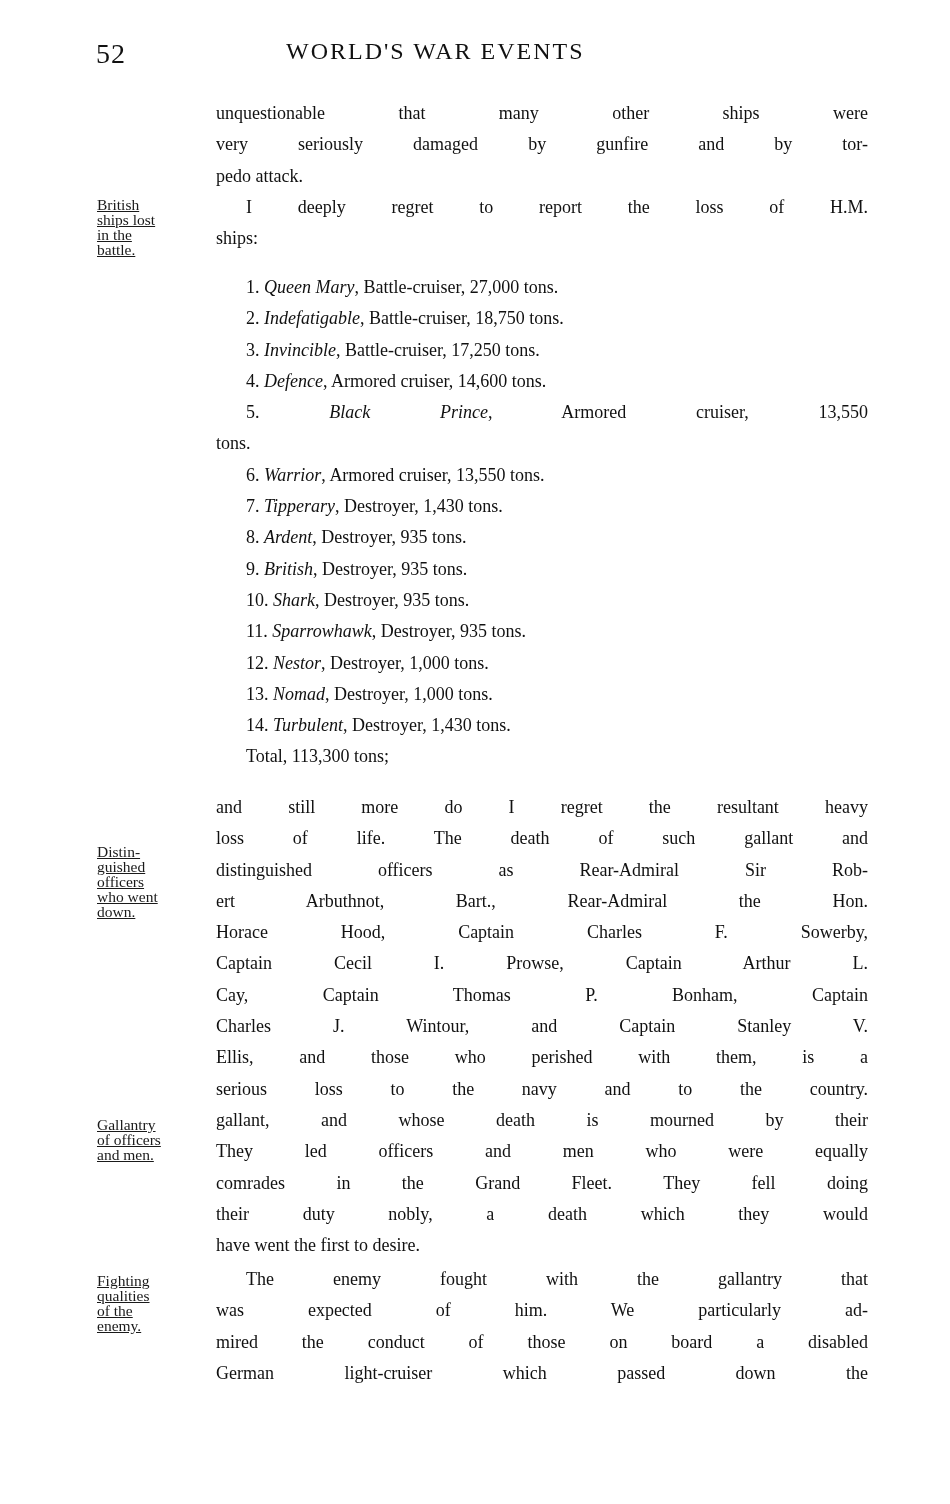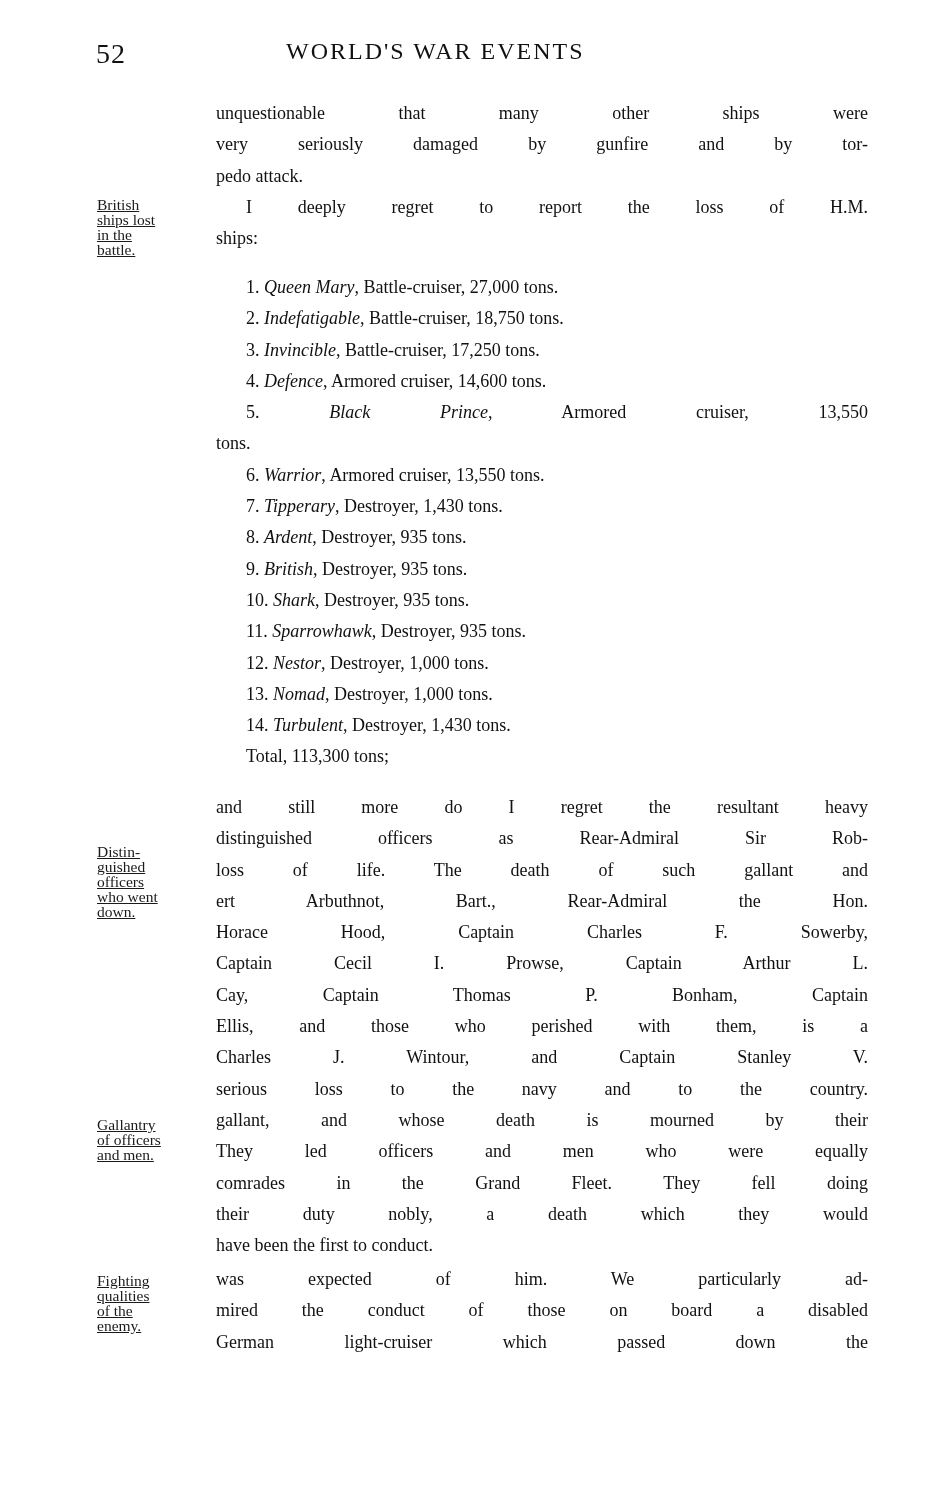--- a/index.html
+++ b/index.html
@@ -78,33 +78,34 @@
     <div class="line ship"><span>10.</span> <i>Shark</i>, <span>Destroyer</span>, <span>935 tons.</span></div>
     <div class="line ship"><span>11.</span> <i>Sparrowhawk</i>, <span>Destroyer</span>, <span>935 tons.</span></div>
     <div class="line ship"><span>12.</span> <i>Nestor</i>, <span>Destroyer</span>, <span>1,000 tons.</span></div>
     <div class="line ship"><span>13.</span> <i>Nomad</i>, <span>Destroyer</span>, <span>1,000 tons.</span></div>
     <div class="line ship"><span>14.</span> <i>Turbulent</i>, <span>Destroyer</span>, <span>1,430 tons.</span></div>
     <div class="line ship">Total, 113,300 tons;</div>
   </div>
 
 <div class="body-col" style="top:792px;">
   <div class="line">and still more do I regret the resultant heavy</div>
+  <div class="line">loss of life.  The death of such gallant and</div>
   <div class="line">distinguished officers as Rear-Admiral Sir Rob-</div>
-  <div class="line">loss of life.  The death of such gallant and</div>
   <div class="line">ert Arbuthnot, Bart., Rear-Admiral the  Hon.</div>
   <div class="line">Horace Hood, Captain Charles F. Sowerby,</div>
   <div class="line">Captain Cecil I. Prowse, Captain Arthur L.</div>
   <div class="line">Cay, Captain Thomas P. Bonham, Captain</div>
+  <div class="line">Charles J. Wintour, and Captain Stanley V.</div>
   <div class="line">Ellis, and those who perished with them, is a</div>
-  <div class="line">Charles J. Wintour, and Captain Stanley V.</div>
   <div class="line">serious loss to the navy and to the country.</div>
   <div class="line">gallant, and whose death is mourned by their</div>
   <div class="line">They led officers and men who were equally</div>
   <div class="line">comrades in the Grand Fleet.  They fell doing</div>
   <div class="line">their duty nobly, a death which they would</div>
-  <div class="line last">have been the first to conduct.</div>
+  <div class="line last">have went the first to desire.</div>
 </div>
 
 <div class="body-col" style="top:1264px;">
+  <div class="line ind">The enemy fought with the gallantry that</div>
   <div class="line">was expected of him.  We particularly ad-</div>
   <div class="line">mired the conduct of those on board a disabled</div>
   <div class="line">German light-cruiser which passed down the</div>
 </div>
 
 </body></html>

